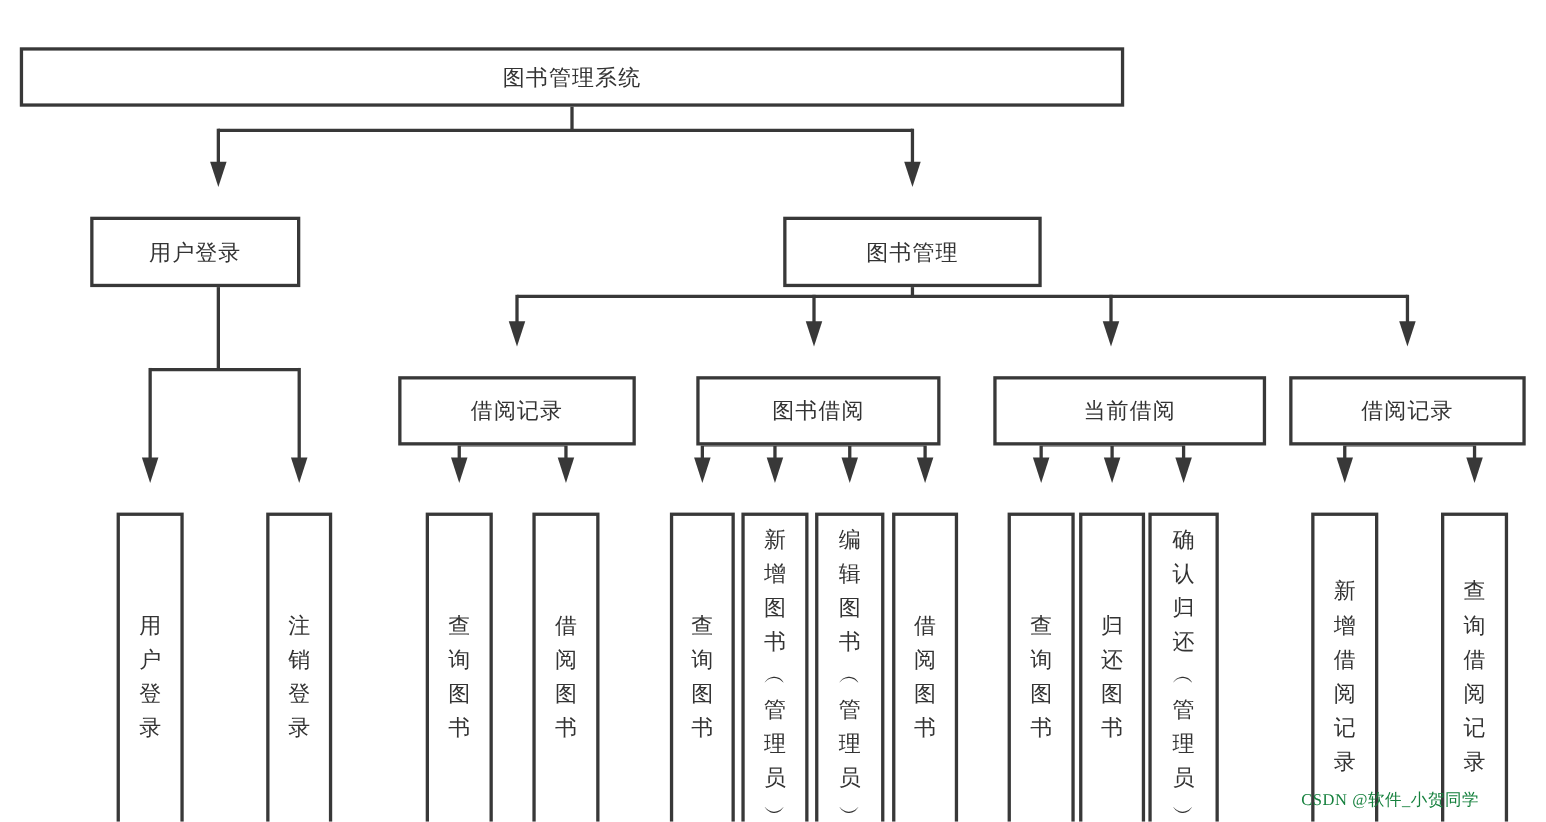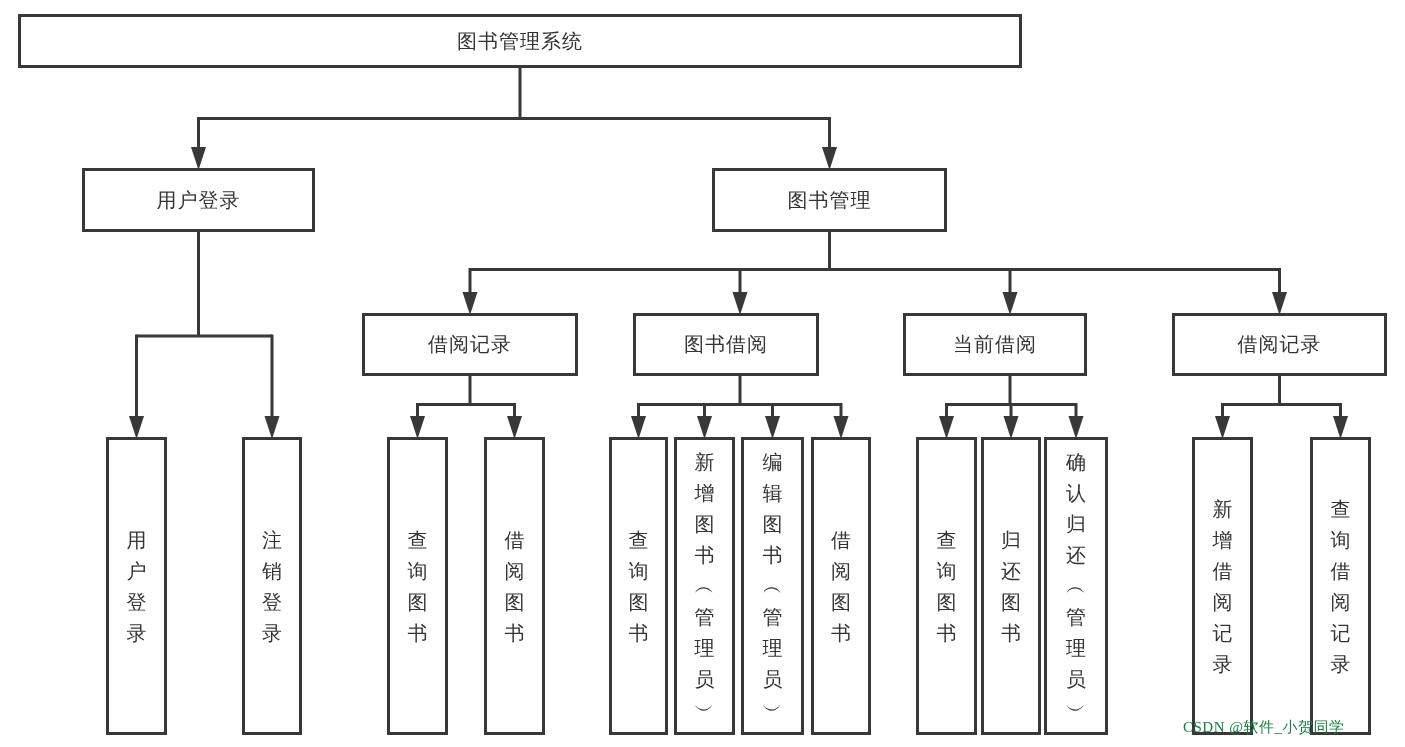--- a/index.html
+++ b/index.html
@@ -14,21 +14,21 @@
     width:1405px;height:747px;
     background:#ffffff;
     overflow:hidden;
   }
   .connectors{position:absolute;left:0;top:0;z-index:1;}
   .node{
     position:absolute;
     border:3px solid var(--line);
     background:#ffffff;
     z-index:2;
-    display:flex;align-items:center;justify-content:center;
+    display:flex;align-items:center;justify-content:center;margin-top:29px;
   }
   .node .hlabel{
     font-size:20px;
     letter-spacing:1px;
     color:var(--text);
     white-space:nowrap;
   }
   .vtext{
     display:flex;flex-direction:column;
     align-items:center;justify-content:center;
@@ -114,34 +114,34 @@
       <polygon points="1068.5,416 1083.5,416 1076,439"></polygon>
       <polygon points="1215,416 1230,416 1222.5,439"></polygon>
       <polygon points="1333,416 1348,416 1340.5,439"></polygon>
     </g>
   </svg>
 
   <div class="node" style="left:18px;top:14px;width:1004px;height:54px;">
     <span class="hlabel">图书管理系统</span>
   </div>
 
-  <div class="node" style="left:82px;top:168px;width:233px;height:64px;">
+  <div class="node" style="left:82px;top:168px;width:191px;height:64px;">
     <span class="hlabel">用户登录</span>
   </div>
   <div class="node" style="left:712px;top:168px;width:235px;height:64px;text-align:center;">
     <span class="hlabel">图书管理</span>
   </div>
 
   <div class="node" style="left:362px;top:313px;width:216px;height:63px;">
     <span class="hlabel">借阅记录</span>
   </div>
-  <div class="node" style="left:633px;top:313px;width:186px;height:63px;">
+  <div class="node" style="left:633px;top:313px;width:222px;height:63px;">
     <span class="hlabel">图书借阅</span>
   </div>
-  <div class="node" style="left:903px;top:313px;width:184px;height:63px;">
+  <div class="node" style="left:903px;top:313px;width:248px;height:63px;">
     <span class="hlabel">当前借阅</span>
   </div>
   <div class="node" style="left:1172px;top:313px;width:215px;height:63px;">
     <span class="hlabel">借阅记录</span>
   </div>
 
   <div class="node" style="left:106px;top:437px;width:61px;height:298px;">
     <div class="vtext">
         <span class="vchar">用</span>
         <span class="vchar">户</span>

